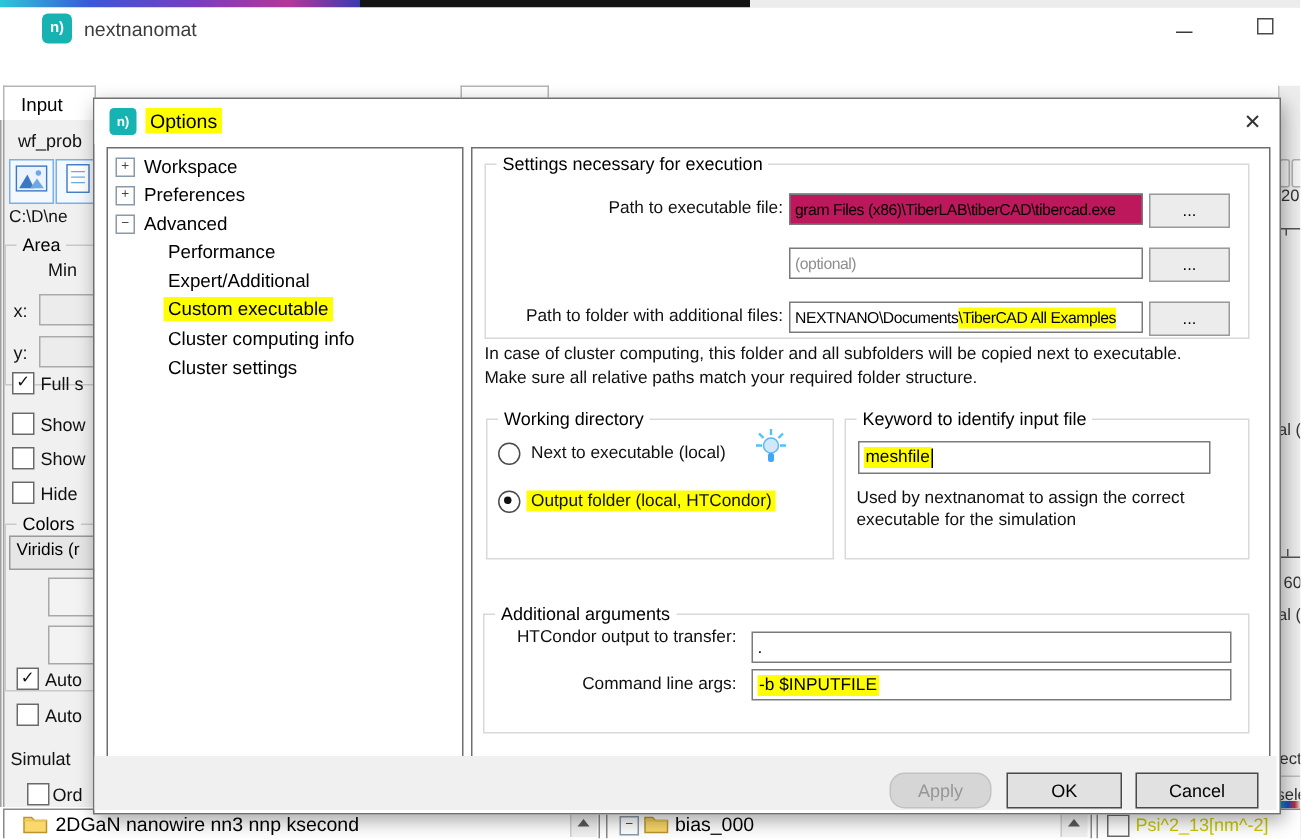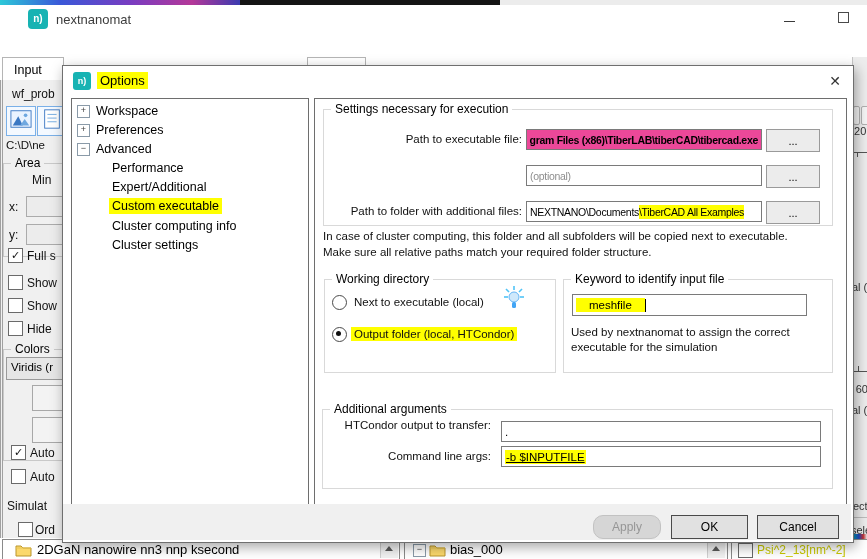--- a/index.html
+++ b/index.html
@@ -202,21 +202,21 @@
       <span class="treechild" style="top:139px;">Cluster settings</span>
     </div>
 
     <div class="abs" style="left:251px;top:32px;width:531px;height:405px;background:#fff;border:1px solid #6e6e6e;">
 
       <div class="gbox" style="left:8px;top:10px;width:508px;height:115px;">
         <span class="glabel">Settings necessary for execution</span>
       </div>
 
       <span class="rlbl" style="left:2px;top:34px;width:205px;">Path to executable file:</span>
-      <div class="input" style="left:211px;top:30px;width:228px;height:19px;background:#ec4899;justify-content:flex-end;font-weight:bold;">
+      <div class="input" style="left:211px;top:30px;width:228px;height:19px;background:#be185d;">
         <span>gram Files (x86)\TiberLAB\tiberCAD\tibercad.exe</span>
       </div>
       <div class="btn browse" style="left:451px;top:30px;width:52px;height:21px;">...</div>
 
       <div class="input" style="left:211px;top:66px;width:228px;height:19px;">
         <span style="color:#8e8e8e;">(optional)</span>
       </div>
       <div class="btn browse" style="left:451px;top:66px;width:52px;height:21px;">...</div>
 
       <span class="rlbl" style="left:2px;top:106px;width:205px;">Path to folder with additional files:</span>
@@ -247,36 +247,36 @@
           <rect x="10" y="17" width="4" height="6" rx="1.5" fill="#42a5f5"></rect>
         </svg>
       </span>
       <div class="radio sel" style="left:17px;top:228px;"></div>
       <span class="lbl small hl" style="left:36px;top:228px;">Output folder (local, HTCondor)</span>
 
       <div class="gbox" style="left:248px;top:180px;width:268px;height:92px;">
         <span class="glabel">Keyword to identify input file</span>
       </div>
       <div class="input" style="left:257px;top:195px;width:227px;height:20px;font-size:11.5px;letter-spacing:0;">
-        <span class="hl" style="padding:1px 13px;">meshfile</span>
+        <span class="hl" style="padding:1px 1px;">meshfile</span>
         <div style="width:1px;height:13px;background:#000;"></div>
       </div>
       <span class="lbl small" style="left:256px;top:227px;">Used by nextnanomat to assign the correct</span>
       <span class="lbl small" style="left:256px;top:242px;">executable for the simulation</span>
 
       <div class="gbox" style="left:7px;top:310px;width:509px;height:78px;">
         <span class="glabel">Additional arguments</span>
       </div>
       <span class="rlbl" style="left:8px;top:320px;width:168px;">HTCondor output to transfer:</span>
       <div class="input" style="left:186px;top:322px;width:312px;height:19px;font-size:11.5px;letter-spacing:0;">
         <span>.</span>
       </div>
       <span class="rlbl" style="left:8px;top:351px;width:168px;">Command line args:</span>
       <div class="input" style="left:186px;top:347px;width:312px;height:19px;font-size:11.5px;letter-spacing:0;">
-        <span class="hl" style="padding:1px 1px;text-decoration:underline;">-b $INPUTFILE</span>
+        <span class="hl" style="padding:1px 1px;">-b $INPUTFILE</span>
       </div>
     </div>
 
     <div class="abs" style="left:0;top:438px;width:788px;height:36px;background:#f0f0f0;"></div>
     <div class="btn disabled" style="left:530px;top:449px;width:66px;height:22px;border-radius:10px;">Apply</div>
     <div class="btn" style="left:608px;top:449px;width:75px;height:22px;">OK</div>
     <div class="btn" style="left:694px;top:449px;width:80px;height:22px;">Cancel</div>
   </div>
 
 </div>

